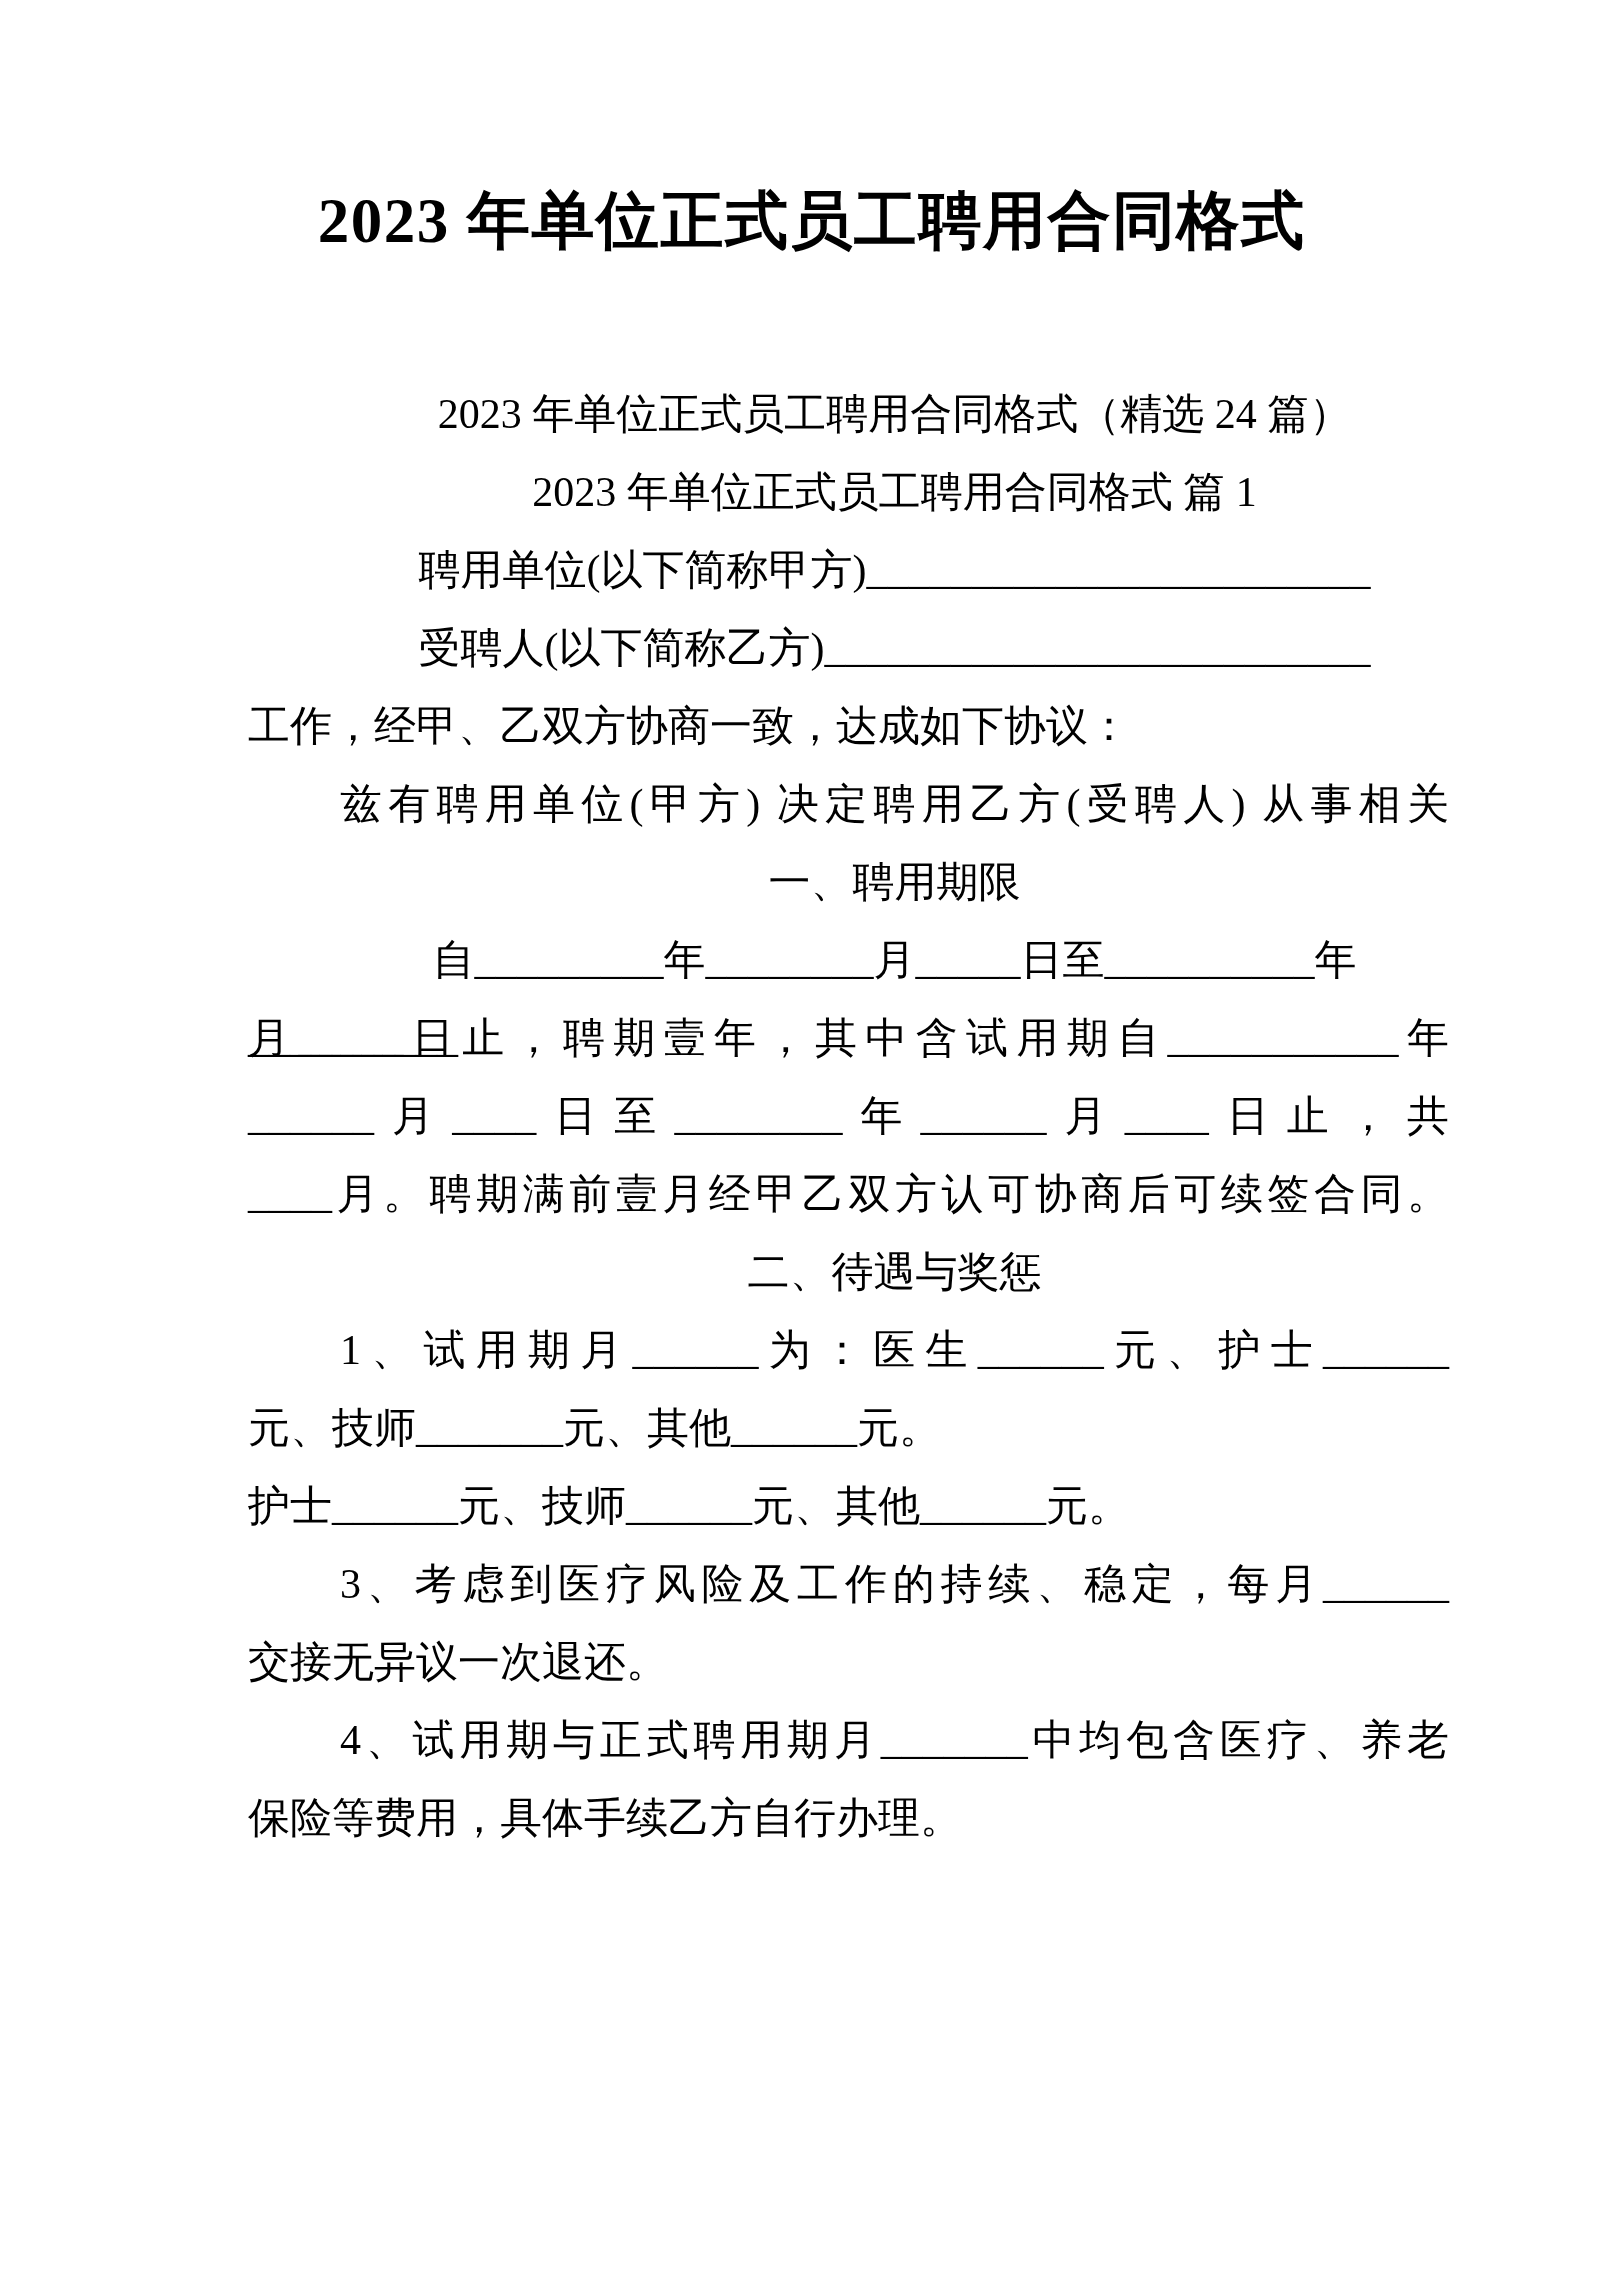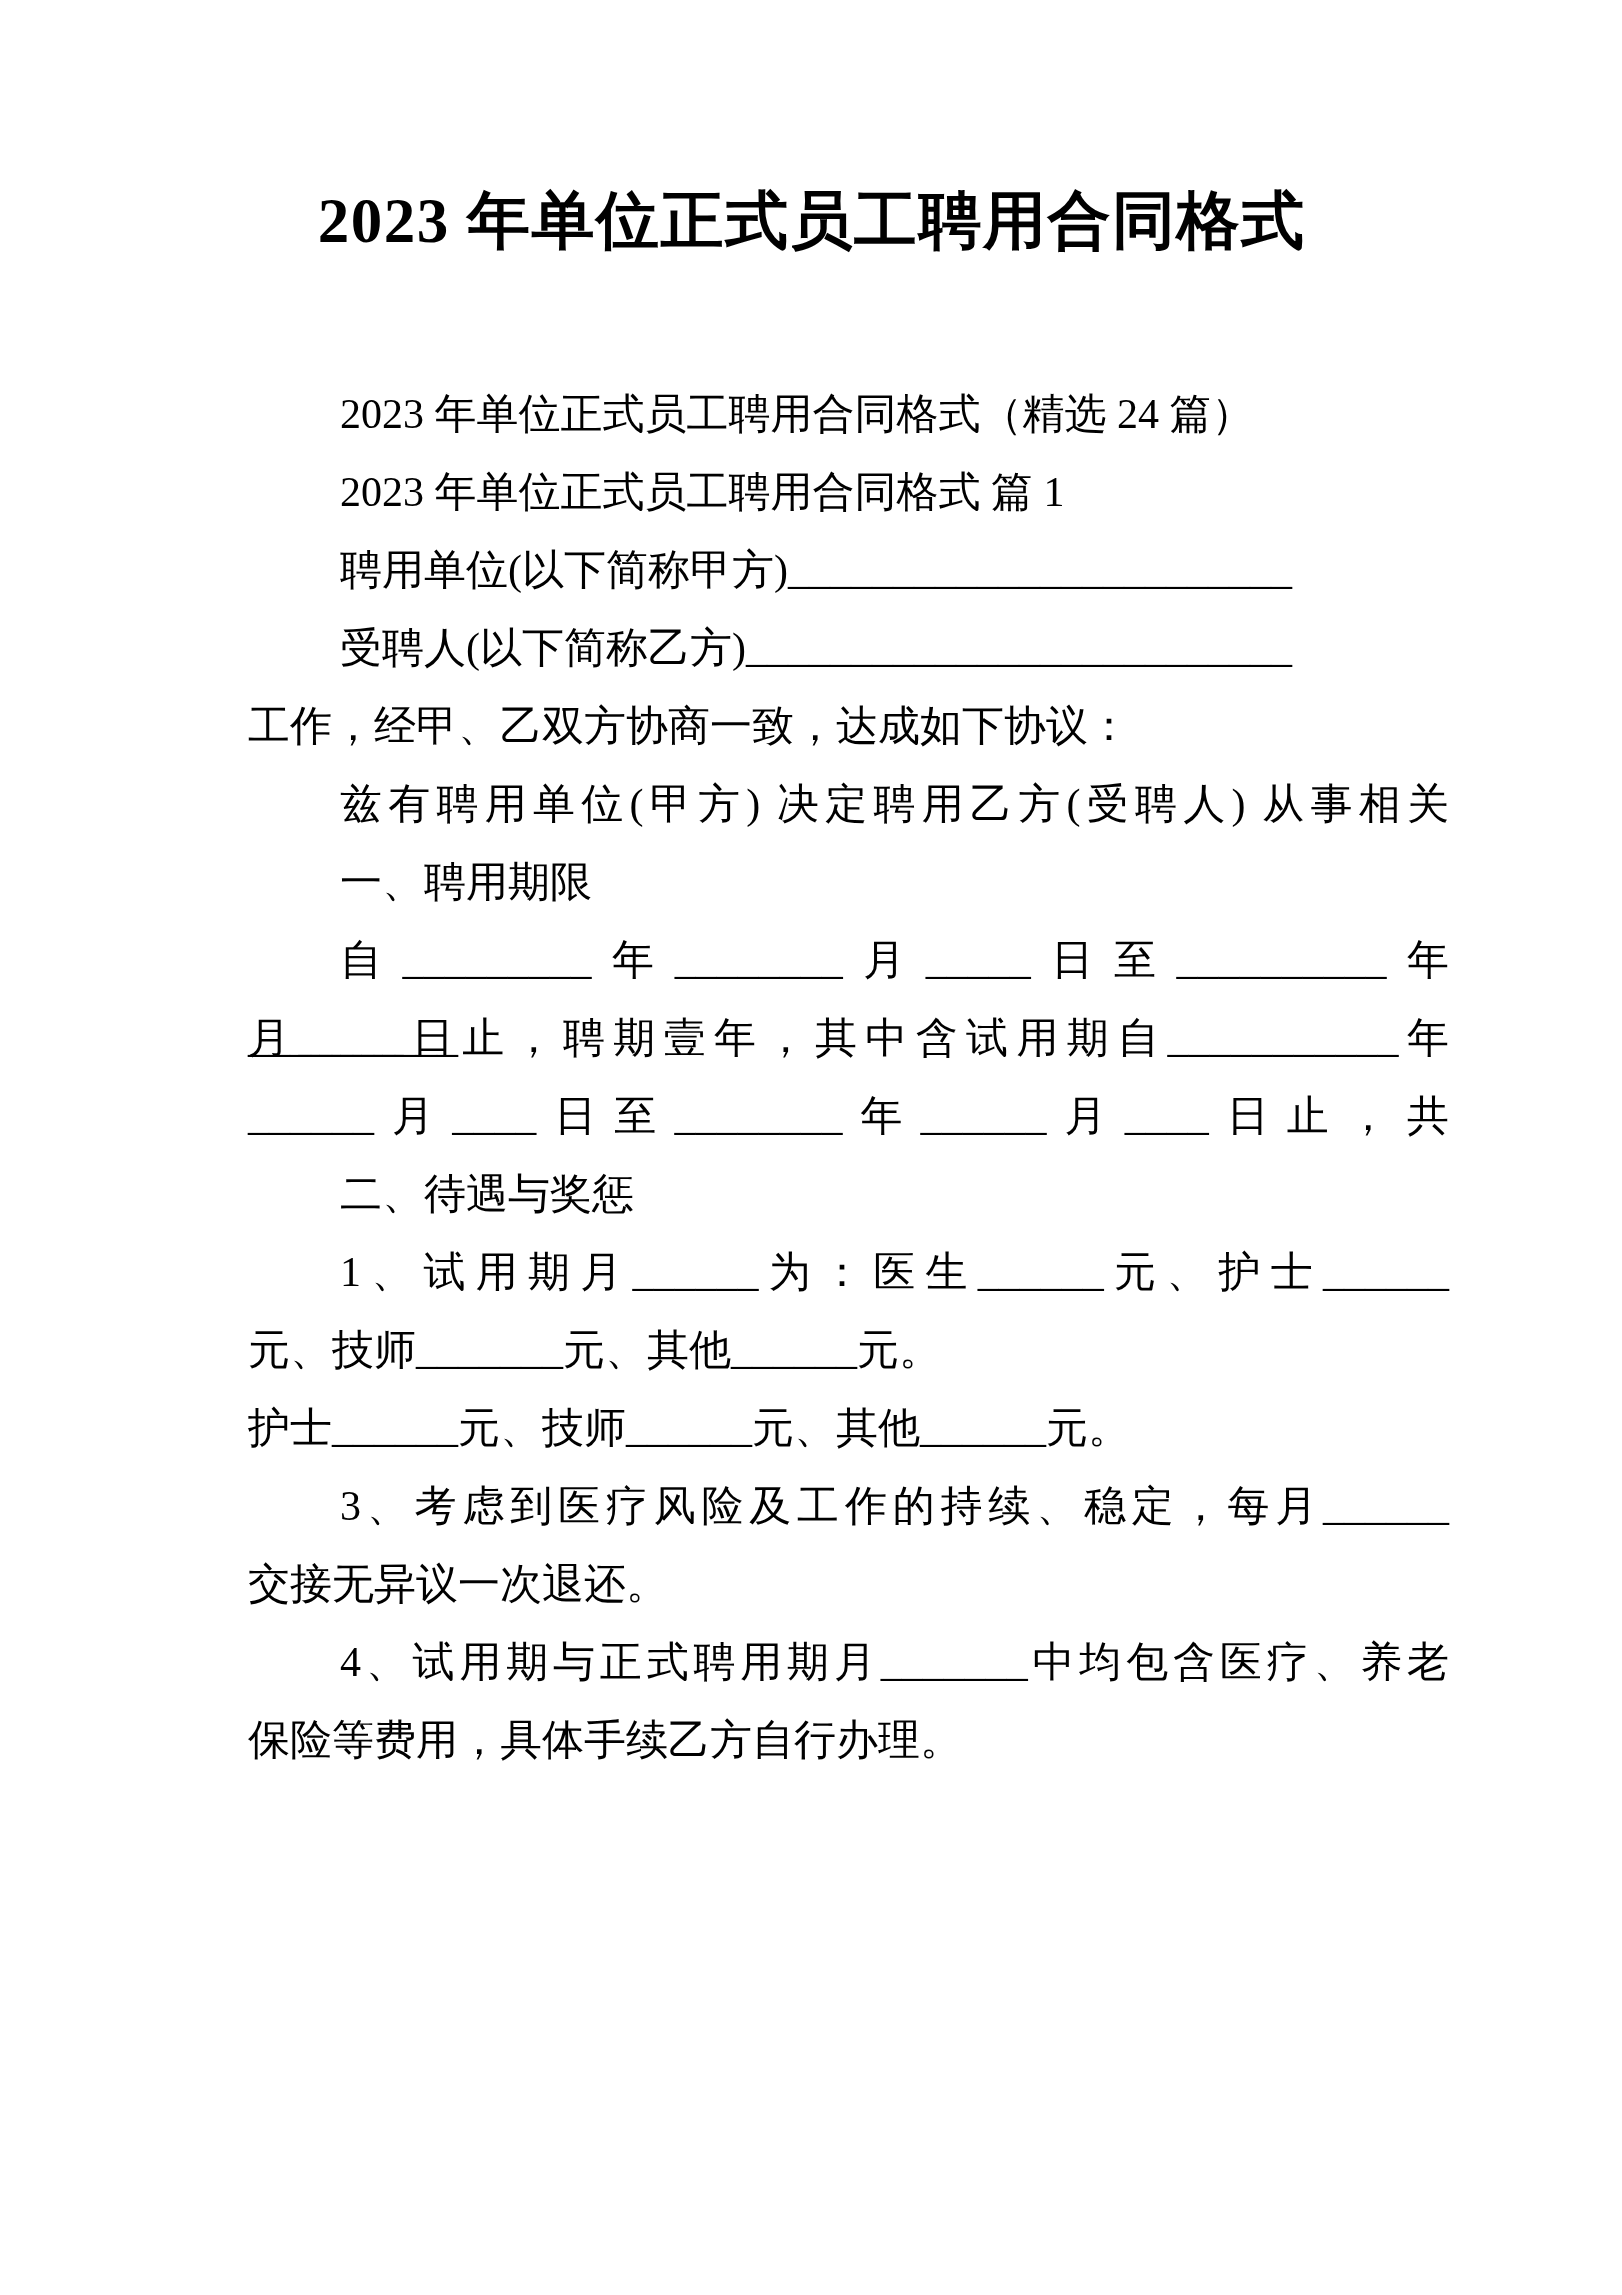--- a/index.html
+++ b/index.html
@@ -42,38 +42,40 @@
     overflow: visible;
   }
   .line.fill {
     white-space: normal;
     text-align: justify;
     text-align-last: justify;
     text-justify: inter-character;
   }
   .line.indent {
     text-indent: 92px;
+    text-align: center;
   }
 </style>
 </head>
 <body>
 
 <div class="page">
   <h1 class="doc-title">2023 年单位正式员工聘用合同格式</h1>
   <div class="content">
     <div class="line indent">2023 年单位正式员工聘用合同格式（精选 24 篇）</div>
     <div class="line indent">2023 年单位正式员工聘用合同格式 篇 1</div>
     <div class="line indent">聘用单位(以下简称甲方)________________________</div>
     <div class="line indent">受聘人(以下简称乙方)__________________________</div>
     <div class="line">工作，经甲、乙双方协商一致，达成如下协议：</div>
     <div class="line indent fill">兹有聘用单位(甲方) 决定聘用乙方(受聘人) 从事相关</div>
     <div class="line indent">一、聘用期限</div>
     <div class="line indent fill">自_________年________月_____日至__________年__________</div>
     <div class="line fill">月_____日止，聘期壹年，其中含试用期自___________年</div>
     <div class="line fill">______月____日至________年______月____日止，共</div>
+    <div class="line fill">____月。聘期满前壹月经甲乙双方认可协商后可续签合同。</div>
     <div class="line indent">二、待遇与奖惩</div>
     <div class="line indent fill">1、试用期月______为：医生______元、护士______</div>
     <div class="line">元、技师_______元、其他______元。</div>
     <div class="line">护士______元、技师______元、其他______元。</div>
     <div class="line indent fill">3、考虑到医疗风险及工作的持续、稳定，每月______</div>
     <div class="line">交接无异议一次退还。</div>
     <div class="line indent fill">4、试用期与正式聘用期月_______中均包含医疗、养老</div>
     <div class="line">保险等费用，具体手续乙方自行办理。</div>
   </div>
 </div>

